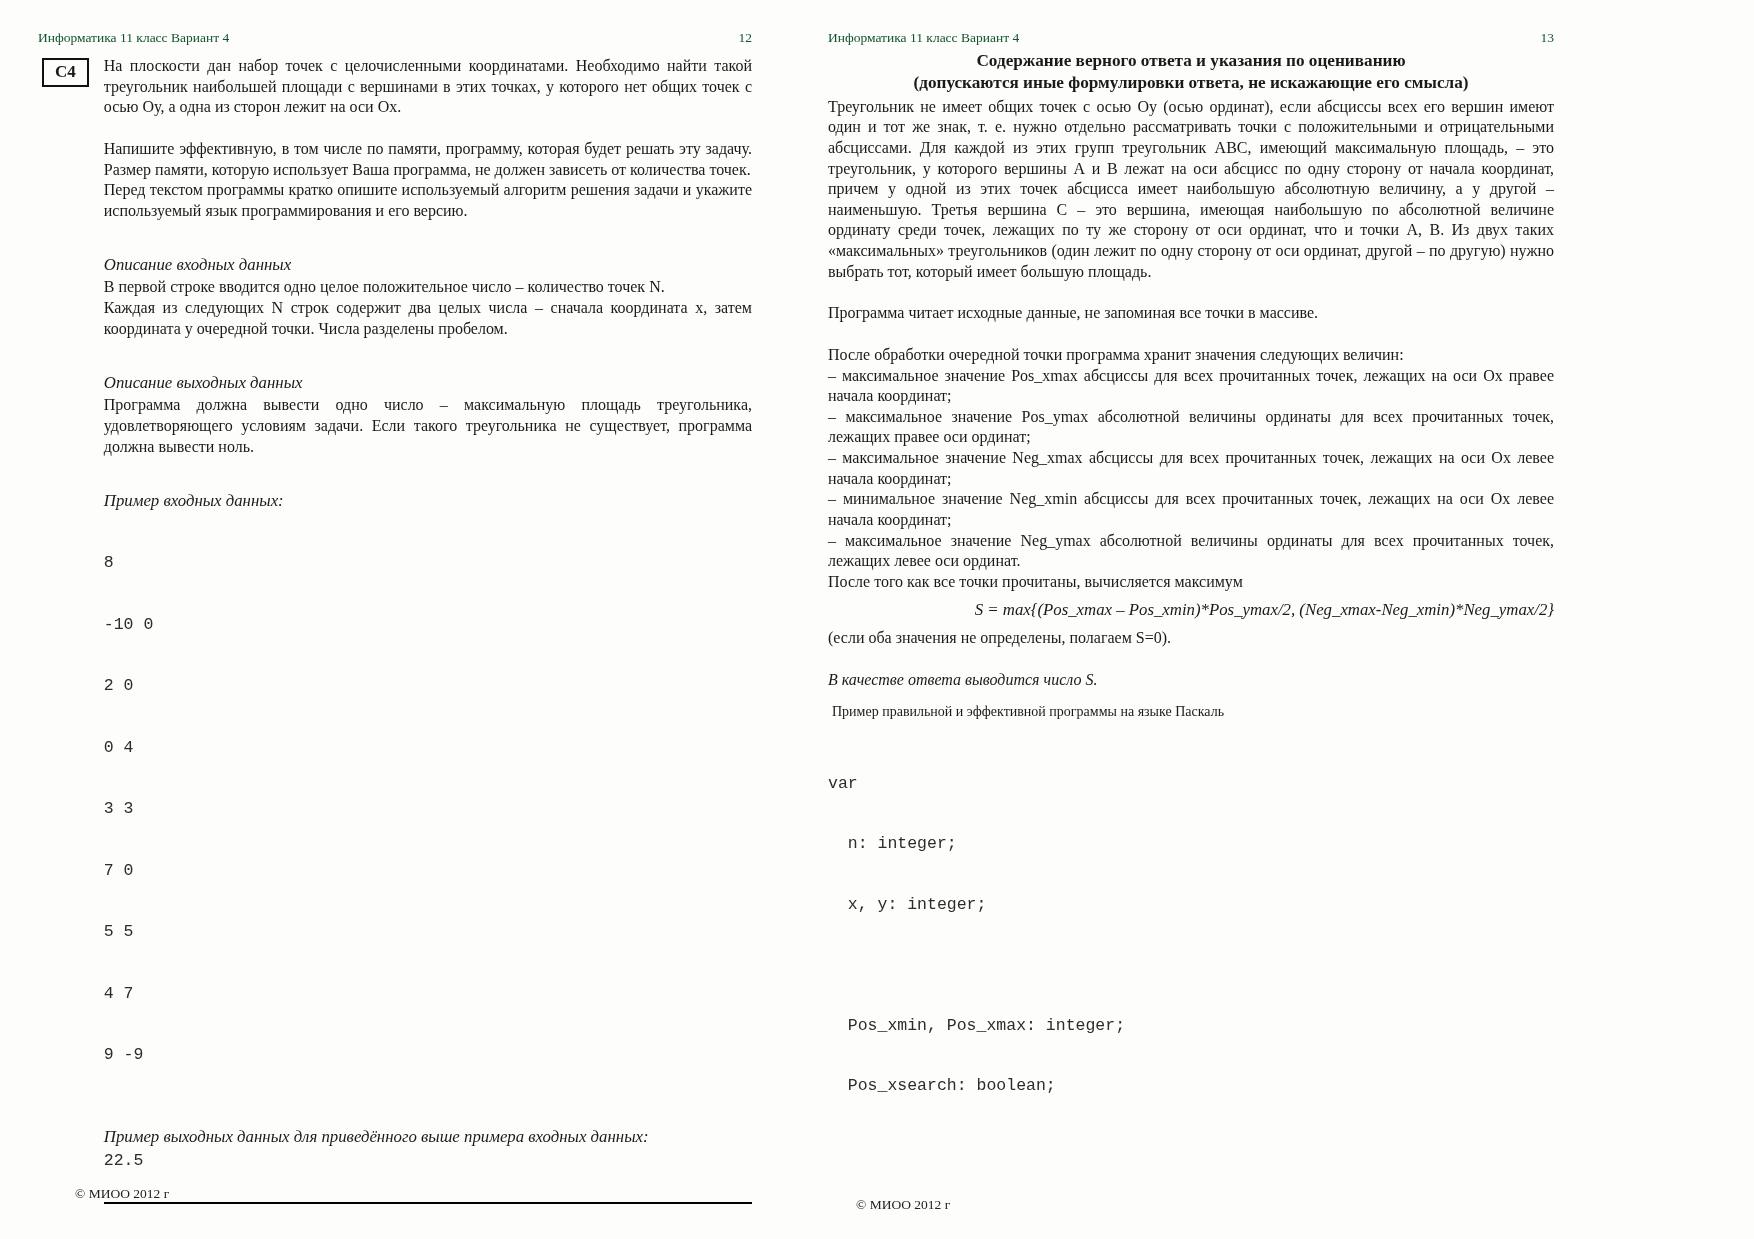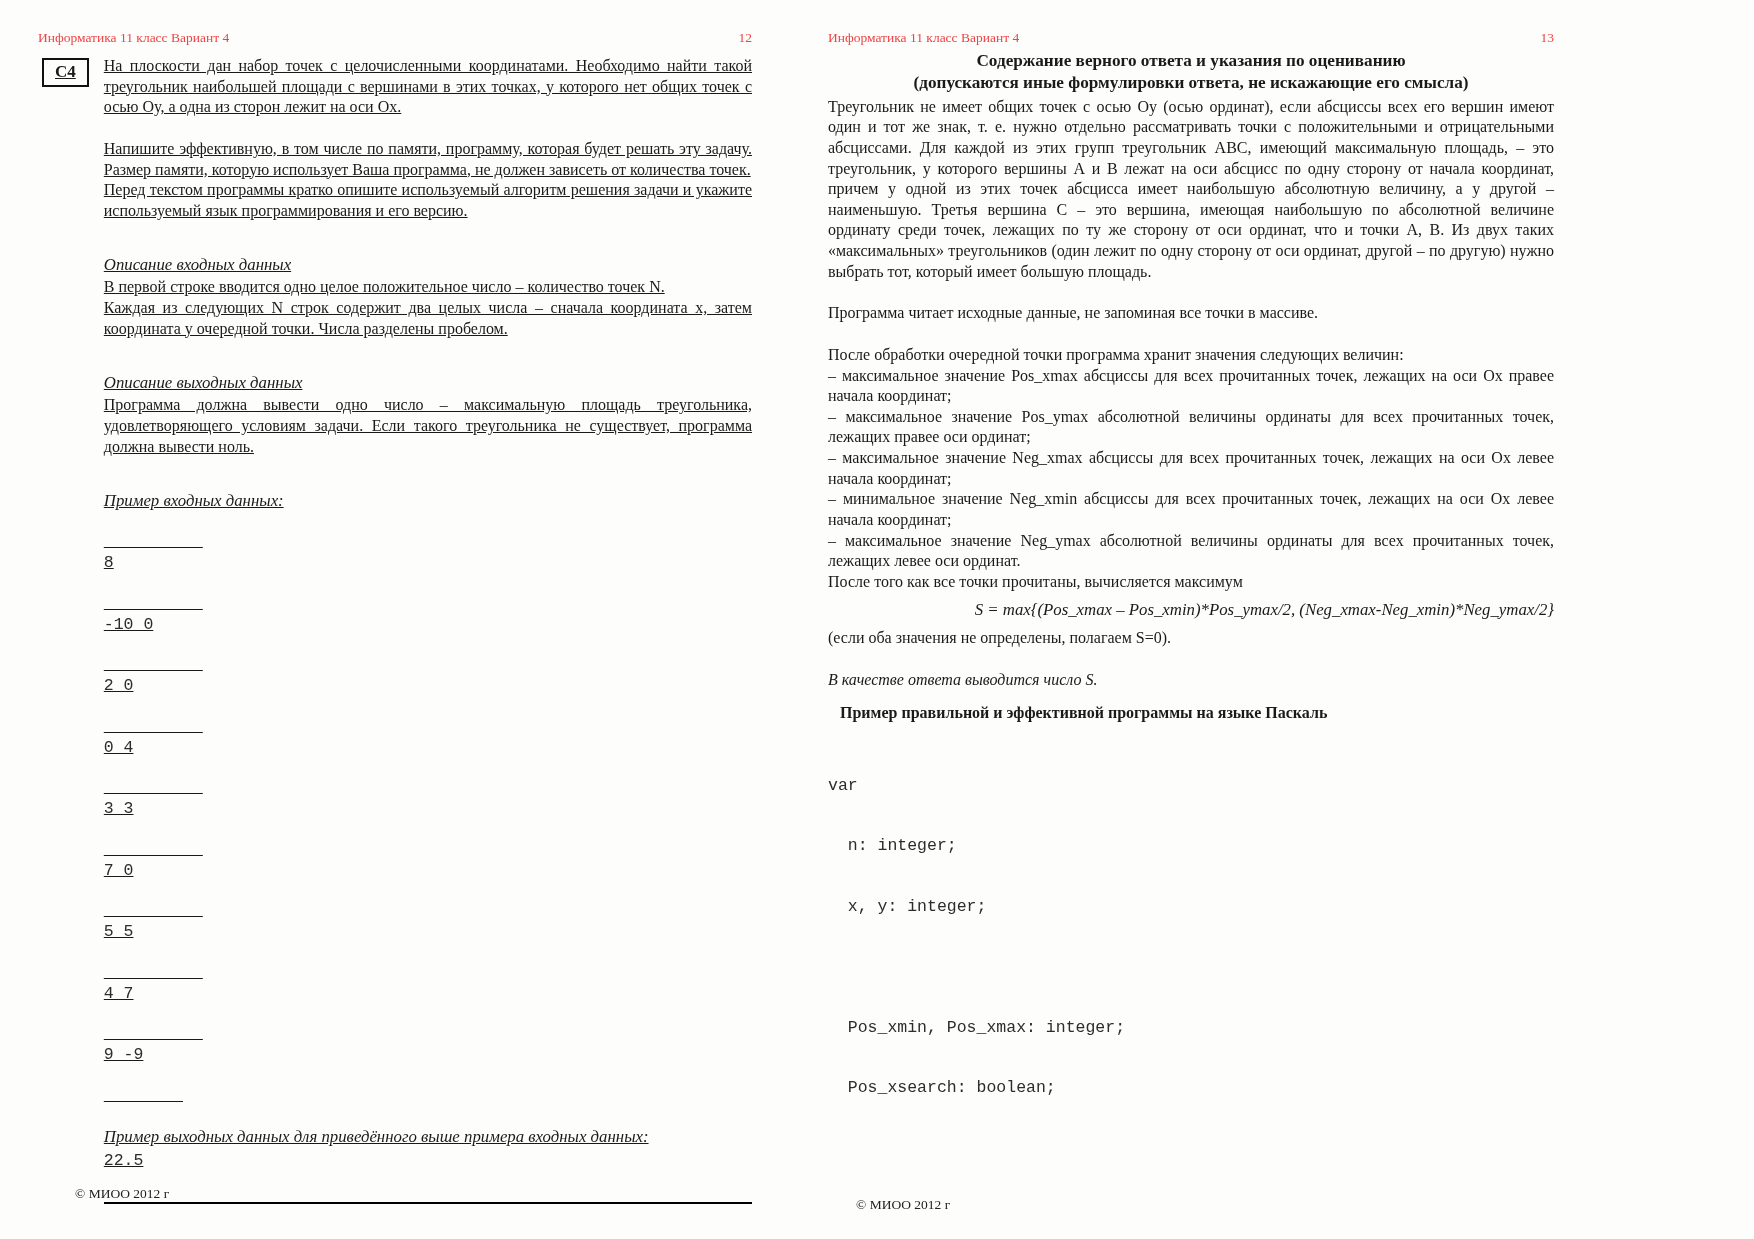--- a/index.html
+++ b/index.html
@@ -14,26 +14,26 @@
     color: #1a1a1a;
   }
   .page { position: absolute; top: 30px; }
   .page-left  { left: 38px;  width: 714px; }
   .page-right { left: 828px; width: 726px; }
 
   .page-header {
     display: flex;
     justify-content: space-between;
     font-size: 13.5px;
-    color: #ef4444;
+    color: #14532d;
     align-items: center;
   }
 
   
-  .task-row { display: flex; margin-top: 10px; text-decoration: underline; }
+  .task-row { display: flex; margin-top: 10px; }
   .task-label {
     flex: 0 0 auto;
     align-self: flex-start;
     border: 2px solid #111;
     font-weight: 700;
     font-size: 17px;
     line-height: 22px;
     padding: 1px 11px 2px;
     margin: 2px 15px 0 4px;
   }
@@ -79,23 +79,23 @@
   .rp-gap { margin-top: 21px; }
   .value-item { margin: 0; }
   .formula-line {
     font-style: italic;
     font-size: 16.8px;
     text-align: right;
     margin: 8px 0;
   }
   .italic-text { font-style: italic; }
   .program-heading {
-    font-weight: 700;
-    font-size: 16px;
-    margin: 13px 12px 0;
+    font-weight: 400;
+    font-size: 14px;
+    margin: 13px 4px 0;
   }
   .pascal-block { margin-top: 15px; }
   .pas-line { line-height: 22.5px; min-height: 22.5px; }
 
   .footer {
     position: absolute;
     font-size: 13.5px;
     color: #222;
   }
   .footer-left  { left: 75px;  top: 1186px; }

